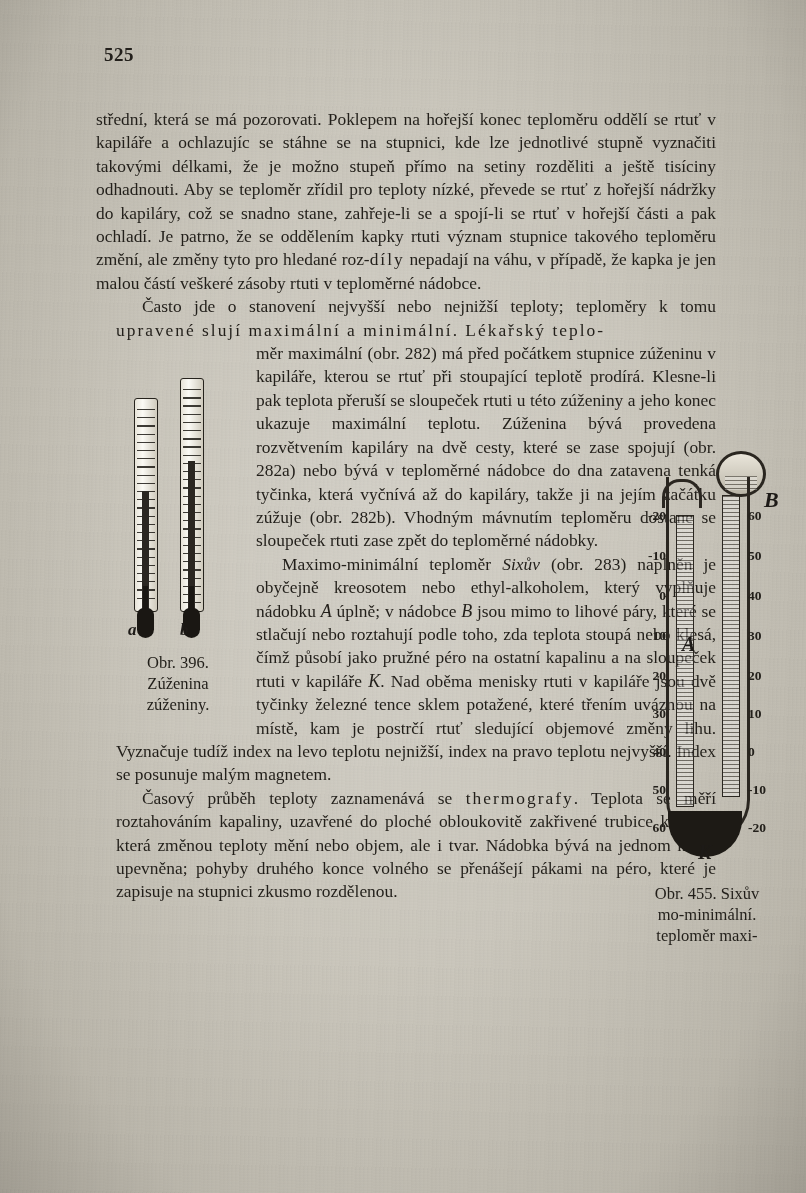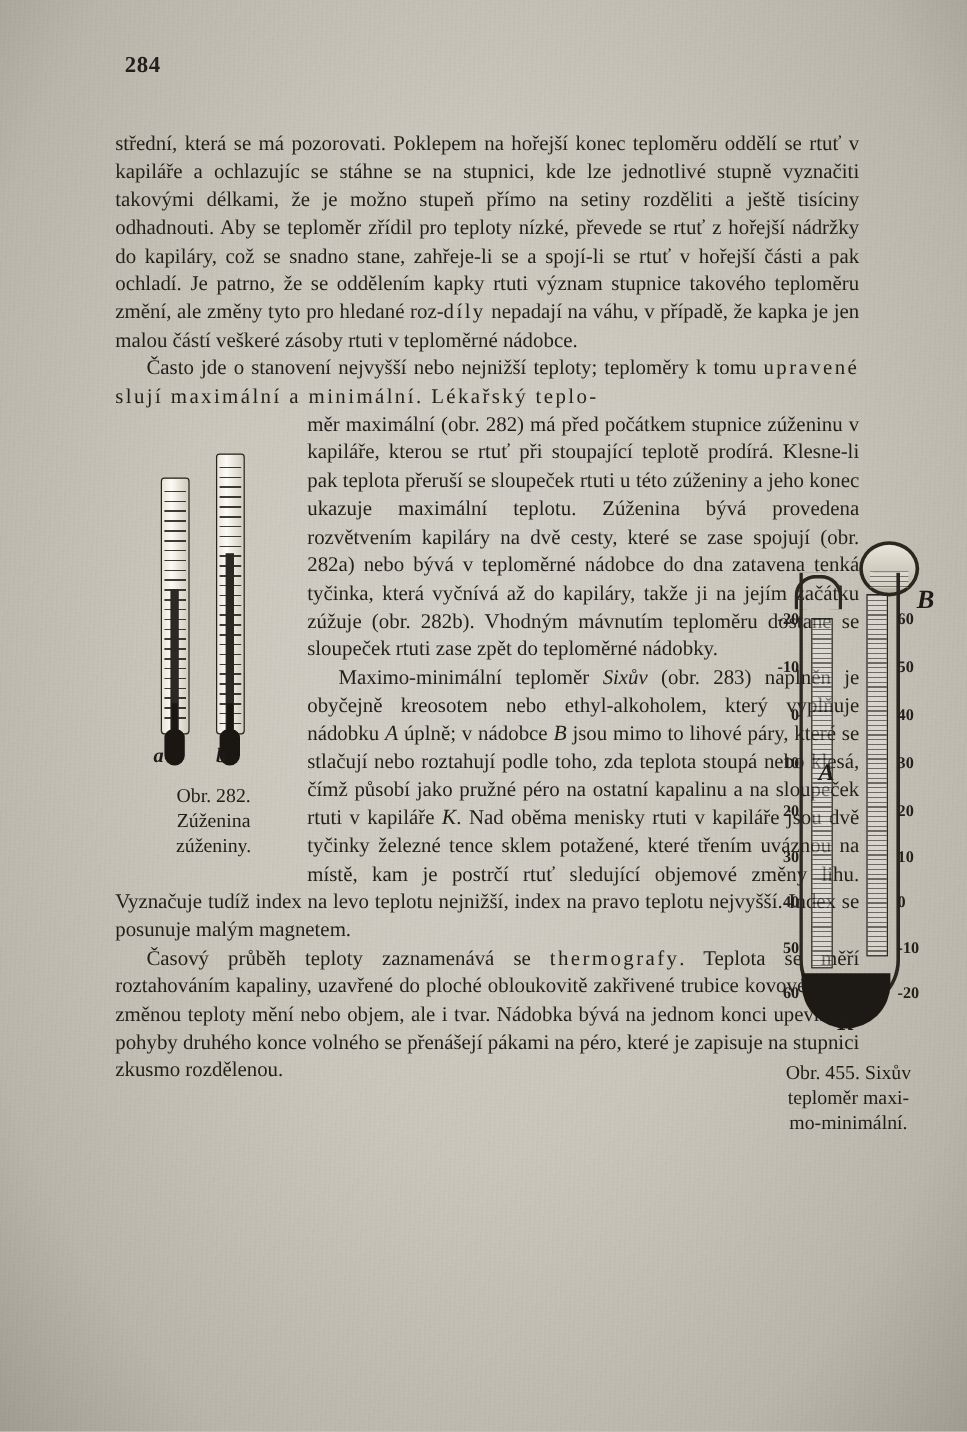--- a/index.html
+++ b/index.html
@@ -40,21 +40,21 @@
     margin: 0 0 42px 8px;
   }
   p {
     margin: 0;
     font-size: 17.4px;
     line-height: 23.4px;
     text-align: justify;
     text-justify: inter-word;
     color: #221f1a;
   }
-  .indent { text-indent: 26px; }
+  .indent { text-indent: 26px; margin-left: 20px; }
   .sp { letter-spacing: 2px; }
   .it { font-style: italic; }
   .bigit { font-style: italic; font-size: 18px; }
 
   
   .fig-left {
     float: left;
     width: 128px;
     margin: 4px 14px 2px 18px;
     text-align: center;
@@ -222,21 +222,21 @@
   .lbl.K { left: 66px; top: 396px; font-size: 20px; }
 
   .clear { clear: both; }
 </style>
 </head>
 <body>
 
 <div class="page">
   <div class="inner">
 
-    <div class="folio">284</div>
+    <div class="folio">525</div>
 
     <p><span>střední, která se má pozorovati. Poklepem na hořejší konec teploměru oddělí se rtuť v kapiláře a ochlazujíc se stáhne se na stupnici, kde lze jednotlivé stupně vyznačiti takovými délkami, že je možno stupeň přímo na setiny rozděliti a ještě tisíciny odhadnouti. Aby se teploměr zřídil pro teploty nízké, převede se rtuť z hořejší nádržky do kapiláry, což se snadno stane, zahřeje-li se a spojí-li se rtuť v hořejší části a pak ochladí. Je patrno, že se oddělením kapky rtuti význam stupnice takového teploměru změní, ale změny tyto pro hledané roz-</span><span class="sp">díly</span><span> nepadají na váhu, v případě, že kapka je jen malou částí veškeré zásoby rtuti v teploměrné nádobce.</span></p>
 
     <p class="indent"><span>Často jde o stanovení nejvyšší nebo nejnižší teploty; teploměry k tomu </span><span class="sp">upravené slují maximální a minimální.</span><span class="sp"> Lékařský teplo-</span></p>
 
     <div class="fig-left">
       <div class="therm-pair">
         <div class="th a">
           <div class="scale-lines"></div>
           <div class="col" style="height:120px"></div>
@@ -248,21 +248,21 @@
         <div class="neck"></div>
         <div class="neck b"></div>
         <div class="bulb a"></div>
         <div class="bulb b"></div>
       </div>
       <div class="ab-labels">
         <span class="ab a">a</span>
         <span class="ab b">b</span>
       </div>
       <div class="fig-cap">
-        <div>Obr. 282.</div>
+        <div>Obr. 396.</div>
         <div>Zúženina</div>
         <div>zúženiny.</div>
       </div>
     </div>
 
     <p><span>měr maximální (obr. 282) má před počátkem stupnice zúženinu v kapiláře, kterou se rtuť při stoupající teplotě prodírá. Klesne-li pak teplota přeruší se sloupeček rtuti u této zúženiny a jeho konec ukazuje maximální teplotu. Zúženina bývá provedena rozvětvením kapiláry na dvě cesty, které se zase spojují (obr. 282a) nebo bývá v teploměrné nádobce do dna zatavena tenká tyčinka, která vyčnívá až do kapiláry, takže ji na jejím začátku zúžuje (obr. 282b). Vhodným mávnutím teploměru dostane se sloupeček rtuti zase zpět do teploměrné nádobky.</span></p>
 
     <div class="fig-right">
       <div class="sixuv">
         <div class="bulb-left"></div>
@@ -295,22 +295,22 @@
           <span class="t" style="top:338px; left:4px;">-10</span>
           <span class="t" style="top:376px; left:4px;">-20</span>
         </div>
 
         <span class="lbl A">A</span>
         <span class="lbl B">B</span>
         <span class="lbl K">K</span>
       </div>
       <div class="fig-cap" style="margin-top:18px">
         <div>Obr. 455. Sixův</div>
+        <div>mo-minimální.</div>
         <div>teploměr maxi-</div>
-        <div>mo-minimální.</div>
       </div>
     </div>
 
     <p class="indent"><span>Maximo-minimální teploměr </span><span class="it">Sixův</span><span> (obr. 283) naplněn je obyčejně kreosotem nebo ethyl-alkoholem, který vyplňuje nádobku </span><span class="bigit">A</span><span> úplně; v nádobce </span><span class="bigit">B</span><span> jsou mimo to lihové páry, které se stlačují nebo roztahují podle toho, zda teplota stoupá nebo klesá, čímž působí jako pružné péro na ostatní kapalinu a na sloupeček rtuti v kapiláře </span><span class="bigit">K</span><span>. Nad oběma menisky rtuti v kapiláře jsou dvě tyčinky železné tence sklem potažené, které třením uváznou na místě, kam je postrčí rtuť sledující objemové změny lihu. Vyznačuje tudíž index na levo teplotu nejnižší, index na pravo teplotu nejvyšší. Index se posunuje malým magnetem.</span></p>
 
     <div class="clear"></div>
 
     <p class="indent"><span>Časový průběh teploty zaznamenává se </span><span class="sp">thermografy</span><span>. Teplota se měří roztahováním kapaliny, uzavřené do ploché obloukovitě zakřivené trubice kovové, která změnou teploty mění nebo objem, ale i tvar. Nádobka bývá na jednom konci upevněna; pohyby druhého konce volného se přenášejí pákami na péro, které je zapisuje na stupnici zkusmo rozdělenou.</span></p>
 
   </div>

